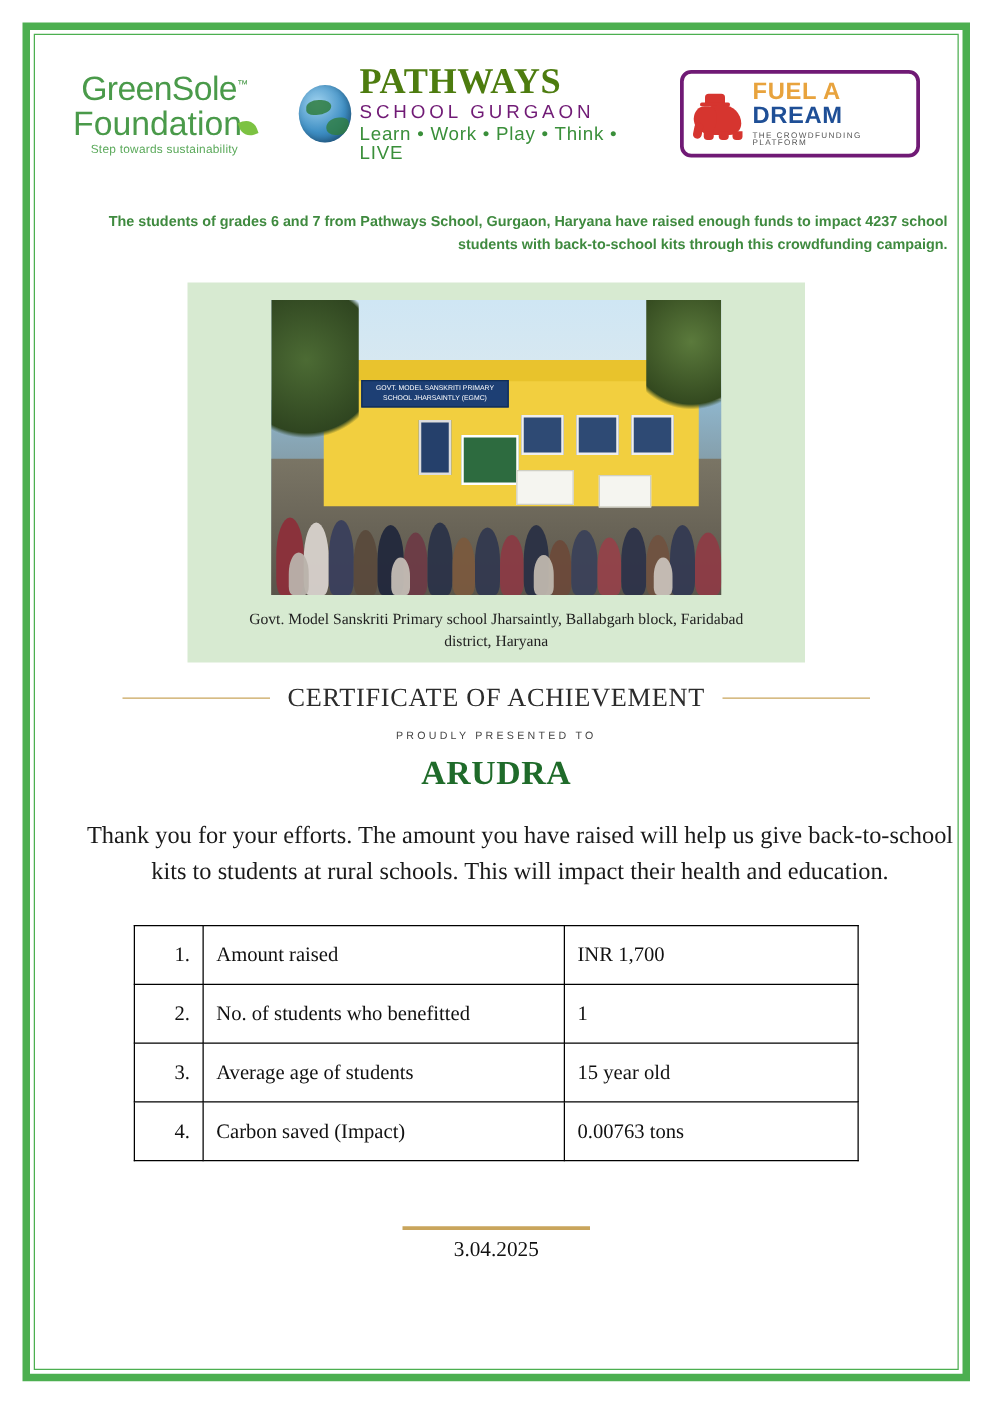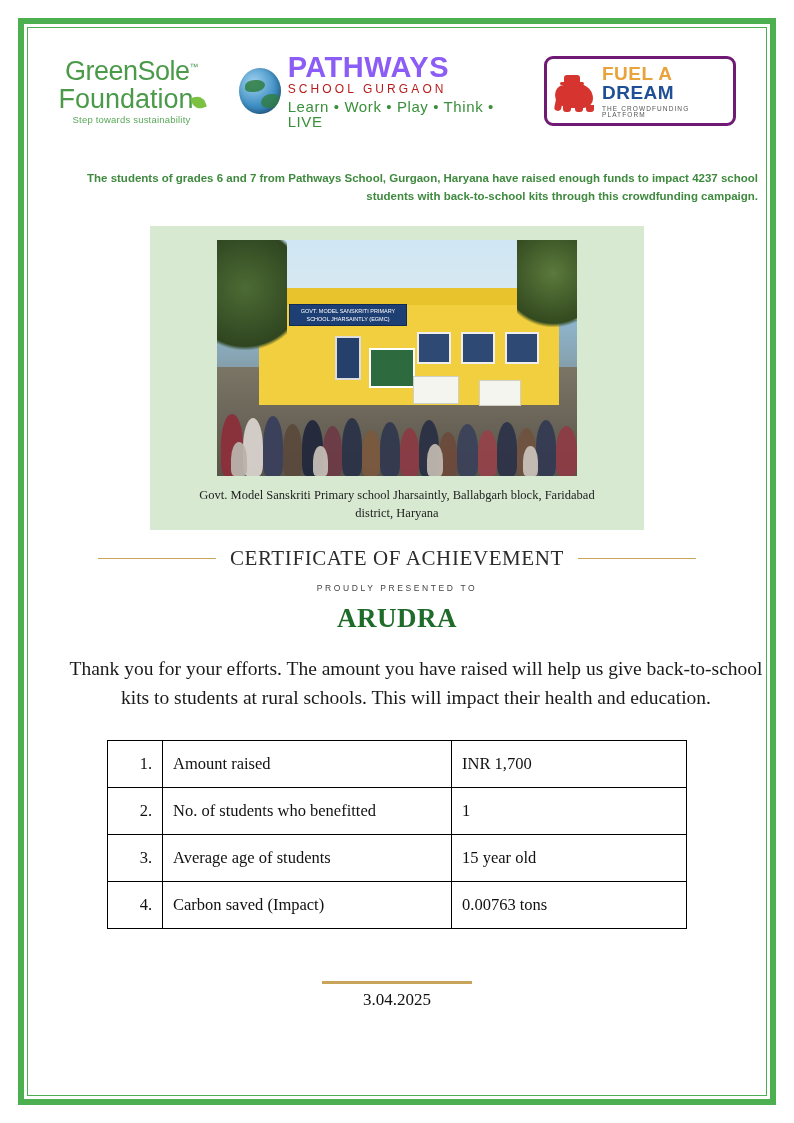--- a/index.html
+++ b/index.html
@@ -126,30 +126,30 @@
     content: "";
     position: absolute;
     left: 22px; top: 26px;
     width: 18px; height: 14px;
     background: #2f7d3f;
     border-radius: 60% 30% 50% 40%;
     opacity: .8;
   }
   .pw-text { line-height: 1.02; }
   .pw-title {
-    font-family: Liberation Sans, sans-serif;
+    font-family: Liberation Serif, serif;
     font-weight: bold;
     font-size: 29px;
-    color: #8b5cf6;
+    color: #4d7c0f;
     letter-spacing: 0.5px;
   }
   .pw-sub {
     font-family: "Liberation Sans", sans-serif;
-    font-size: 12px;
-    color: #b91c1c;
+    font-size: 15px;
+    color: #701a75;
     letter-spacing: 3.1px;
     margin-top: 1px;
   }
   .pw-tag {
     font-family: Liberation Sans, sans-serif;
     font-size: 15px;
     color: #3a8f3a;
     letter-spacing: 0.6px;
     margin-top: 3px;
   }

